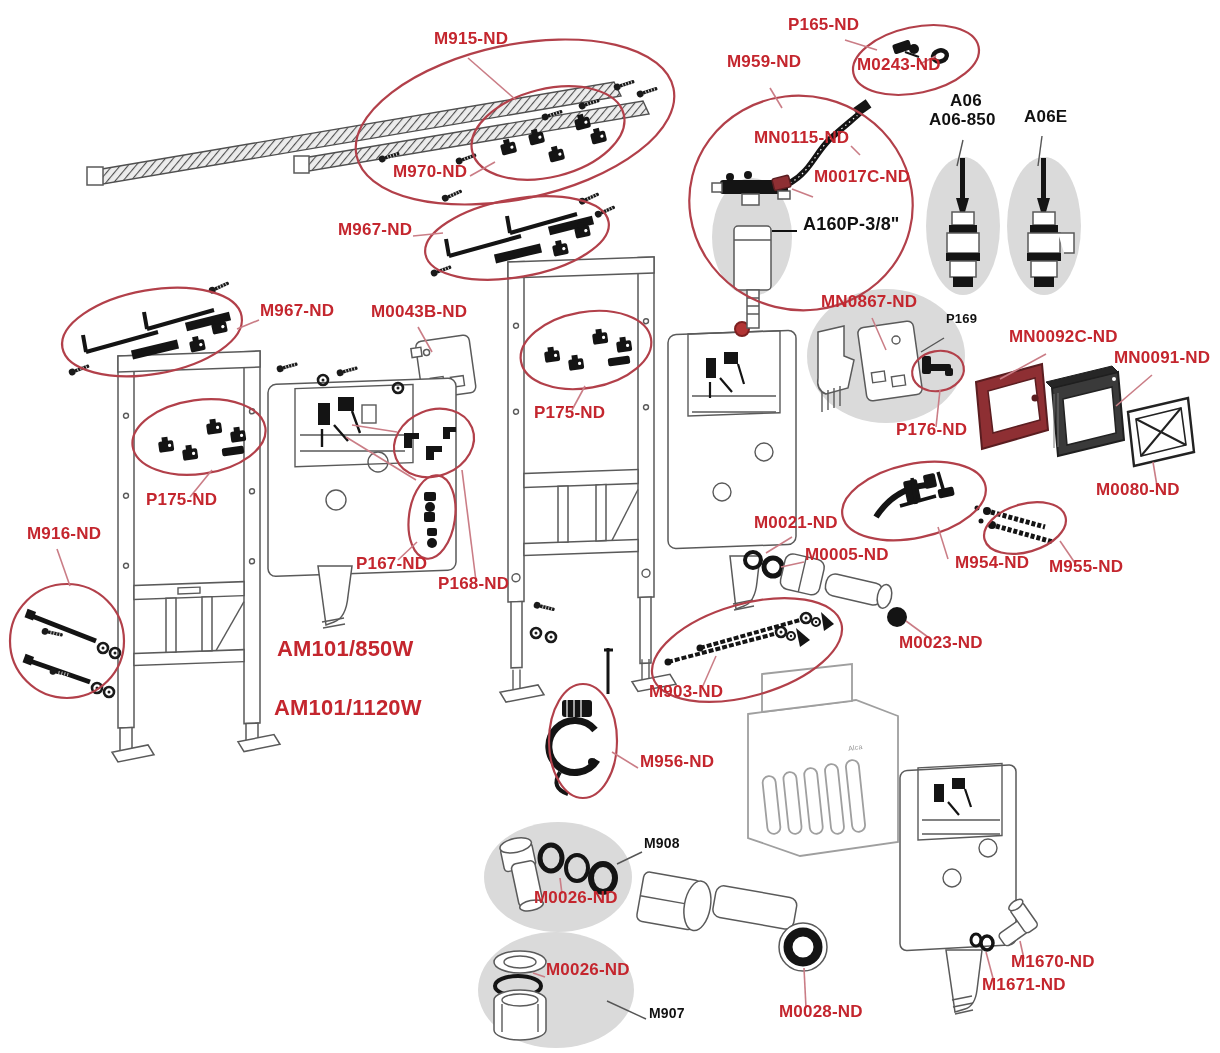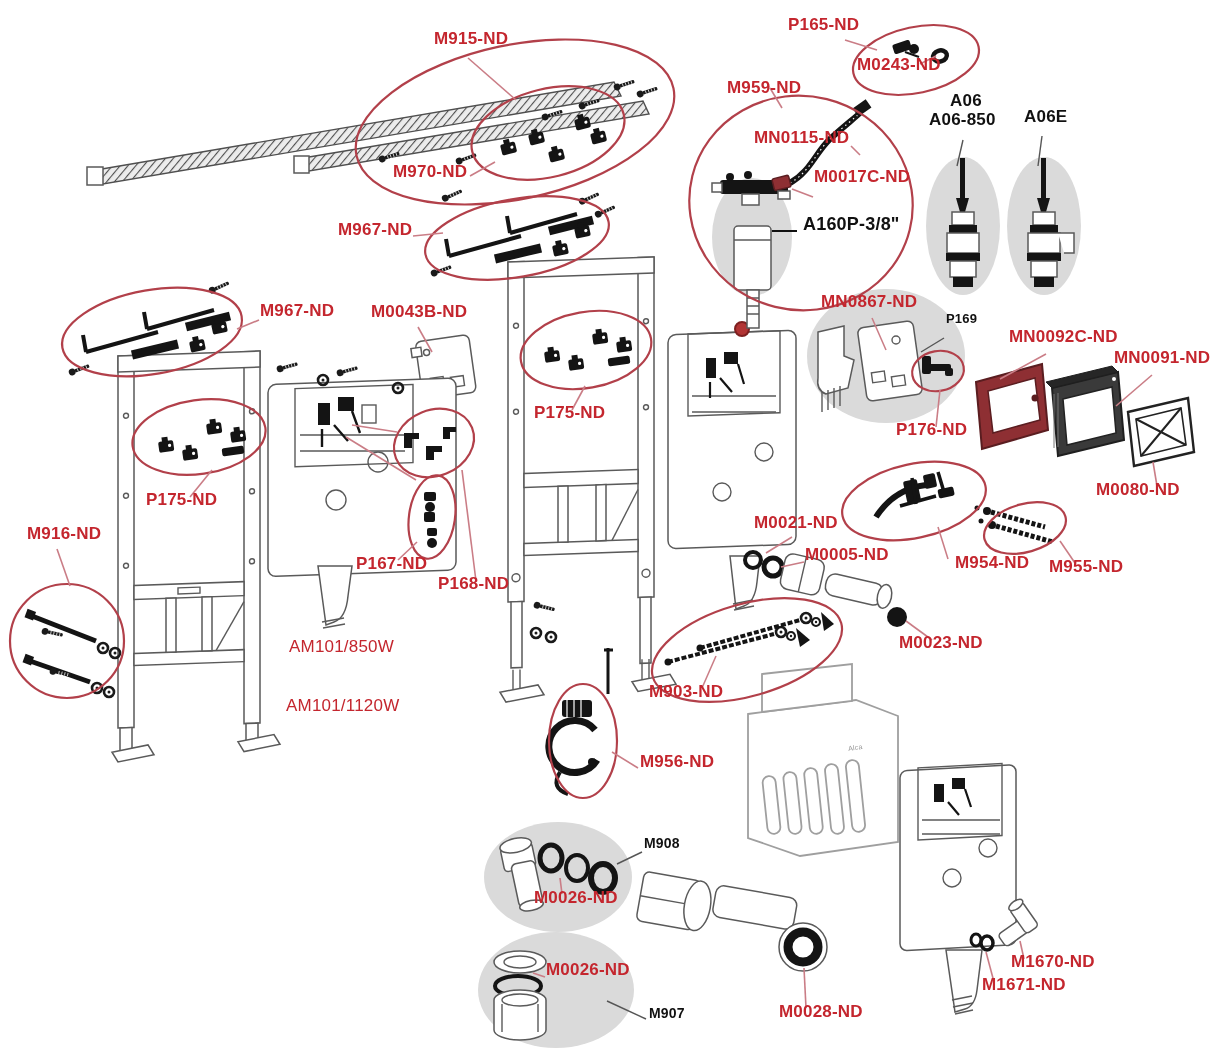--- a/index.html
+++ b/index.html
@@ -2,21 +2,21 @@
 <html><head>
 <meta charset="utf-8">
 <style>
   html,body{margin:0;padding:0;background:#fff;}
   #stage{position:relative;width:1220px;height:1053px;background:#fff;overflow:hidden;
          font-family:"Liberation Sans",sans-serif;}
   #art{position:absolute;left:0;top:0;}
   .lbl{position:absolute;white-space:nowrap;font-weight:700;font-size:17px;color:#c4262e;
        letter-spacing:0.2px;line-height:1;}
   .lbl.black{color:#111;font-weight:800;}
-  .lbl.big{font-size:17px;font-weight:400;margin-left:12px;}
+  .lbl.big{font-size:22px;font-weight:700;}
   .lbl.tiny{font-size:7px;color:#999;font-weight:400;transform:rotate(-8deg);}
   
   .re{fill:none;stroke:#b2404a;stroke-width:2.2px;}
   .ge{fill:#dadada;stroke:none;}
   .ld{stroke:#ca7d86;stroke-width:1.6px;fill:none;}
   .wp{fill:#fff;stroke:#5a5a5a;stroke-width:1.5px;}
   .lt{fill:#fff;stroke:#9f9f9f;stroke-width:1.8px;}
   .bp{fill:#141414;stroke:none;}
   .ln{stroke:#5a5a5a;stroke-width:1.4px;fill:none;}
   .bk{stroke:#141414;fill:none;}
@@ -501,21 +501,21 @@
 <div class="lbl" style="left:371px;top:303px">M0043B-ND</div>
 <div class="lbl" style="left:146px;top:491px">P175-ND</div>
 <div class="lbl" style="left:27px;top:525px">M916-ND</div>
 <div class="lbl" style="left:356px;top:555px">P167-ND</div>
 <div class="lbl" style="left:438px;top:575px">P168-ND</div>
 <div class="lbl big" style="left:277px;top:638px">AM101/850W</div>
 <div class="lbl big" style="left:274px;top:697px">AM101/1120W</div>
 <div class="lbl" style="left:534px;top:404px">P175-ND</div>
 <div class="lbl" style="left:788px;top:16px">P165-ND</div>
 <div class="lbl" style="left:857px;top:56px">M0243-ND</div>
-<div class="lbl" style="left:727px;top:79px">M959-ND</div>
+<div class="lbl" style="left:727px;top:53px">M959-ND</div>
 <div class="lbl" style="left:754px;top:129px">MN0115-ND</div>
 <div class="lbl" style="left:814px;top:168px">M0017C-ND</div>
 <div class="lbl black" style="left:803px;top:215px;font-size:18px">A160P-3/8"</div>
 <div class="lbl black" style="left:950px;top:92px">A06</div>
 <div class="lbl black" style="left:929px;top:111px">A06-850</div>
 <div class="lbl black" style="left:1024px;top:108px">A06E</div>
 <div class="lbl" style="left:821px;top:293px">MN0867-ND</div>
 <div class="lbl black" style="left:946px;top:312px;font-size:13px">P169</div>
 <div class="lbl" style="left:896px;top:421px">P176-ND</div>
 <div class="lbl" style="left:1009px;top:328px">MN0092C-ND</div>

